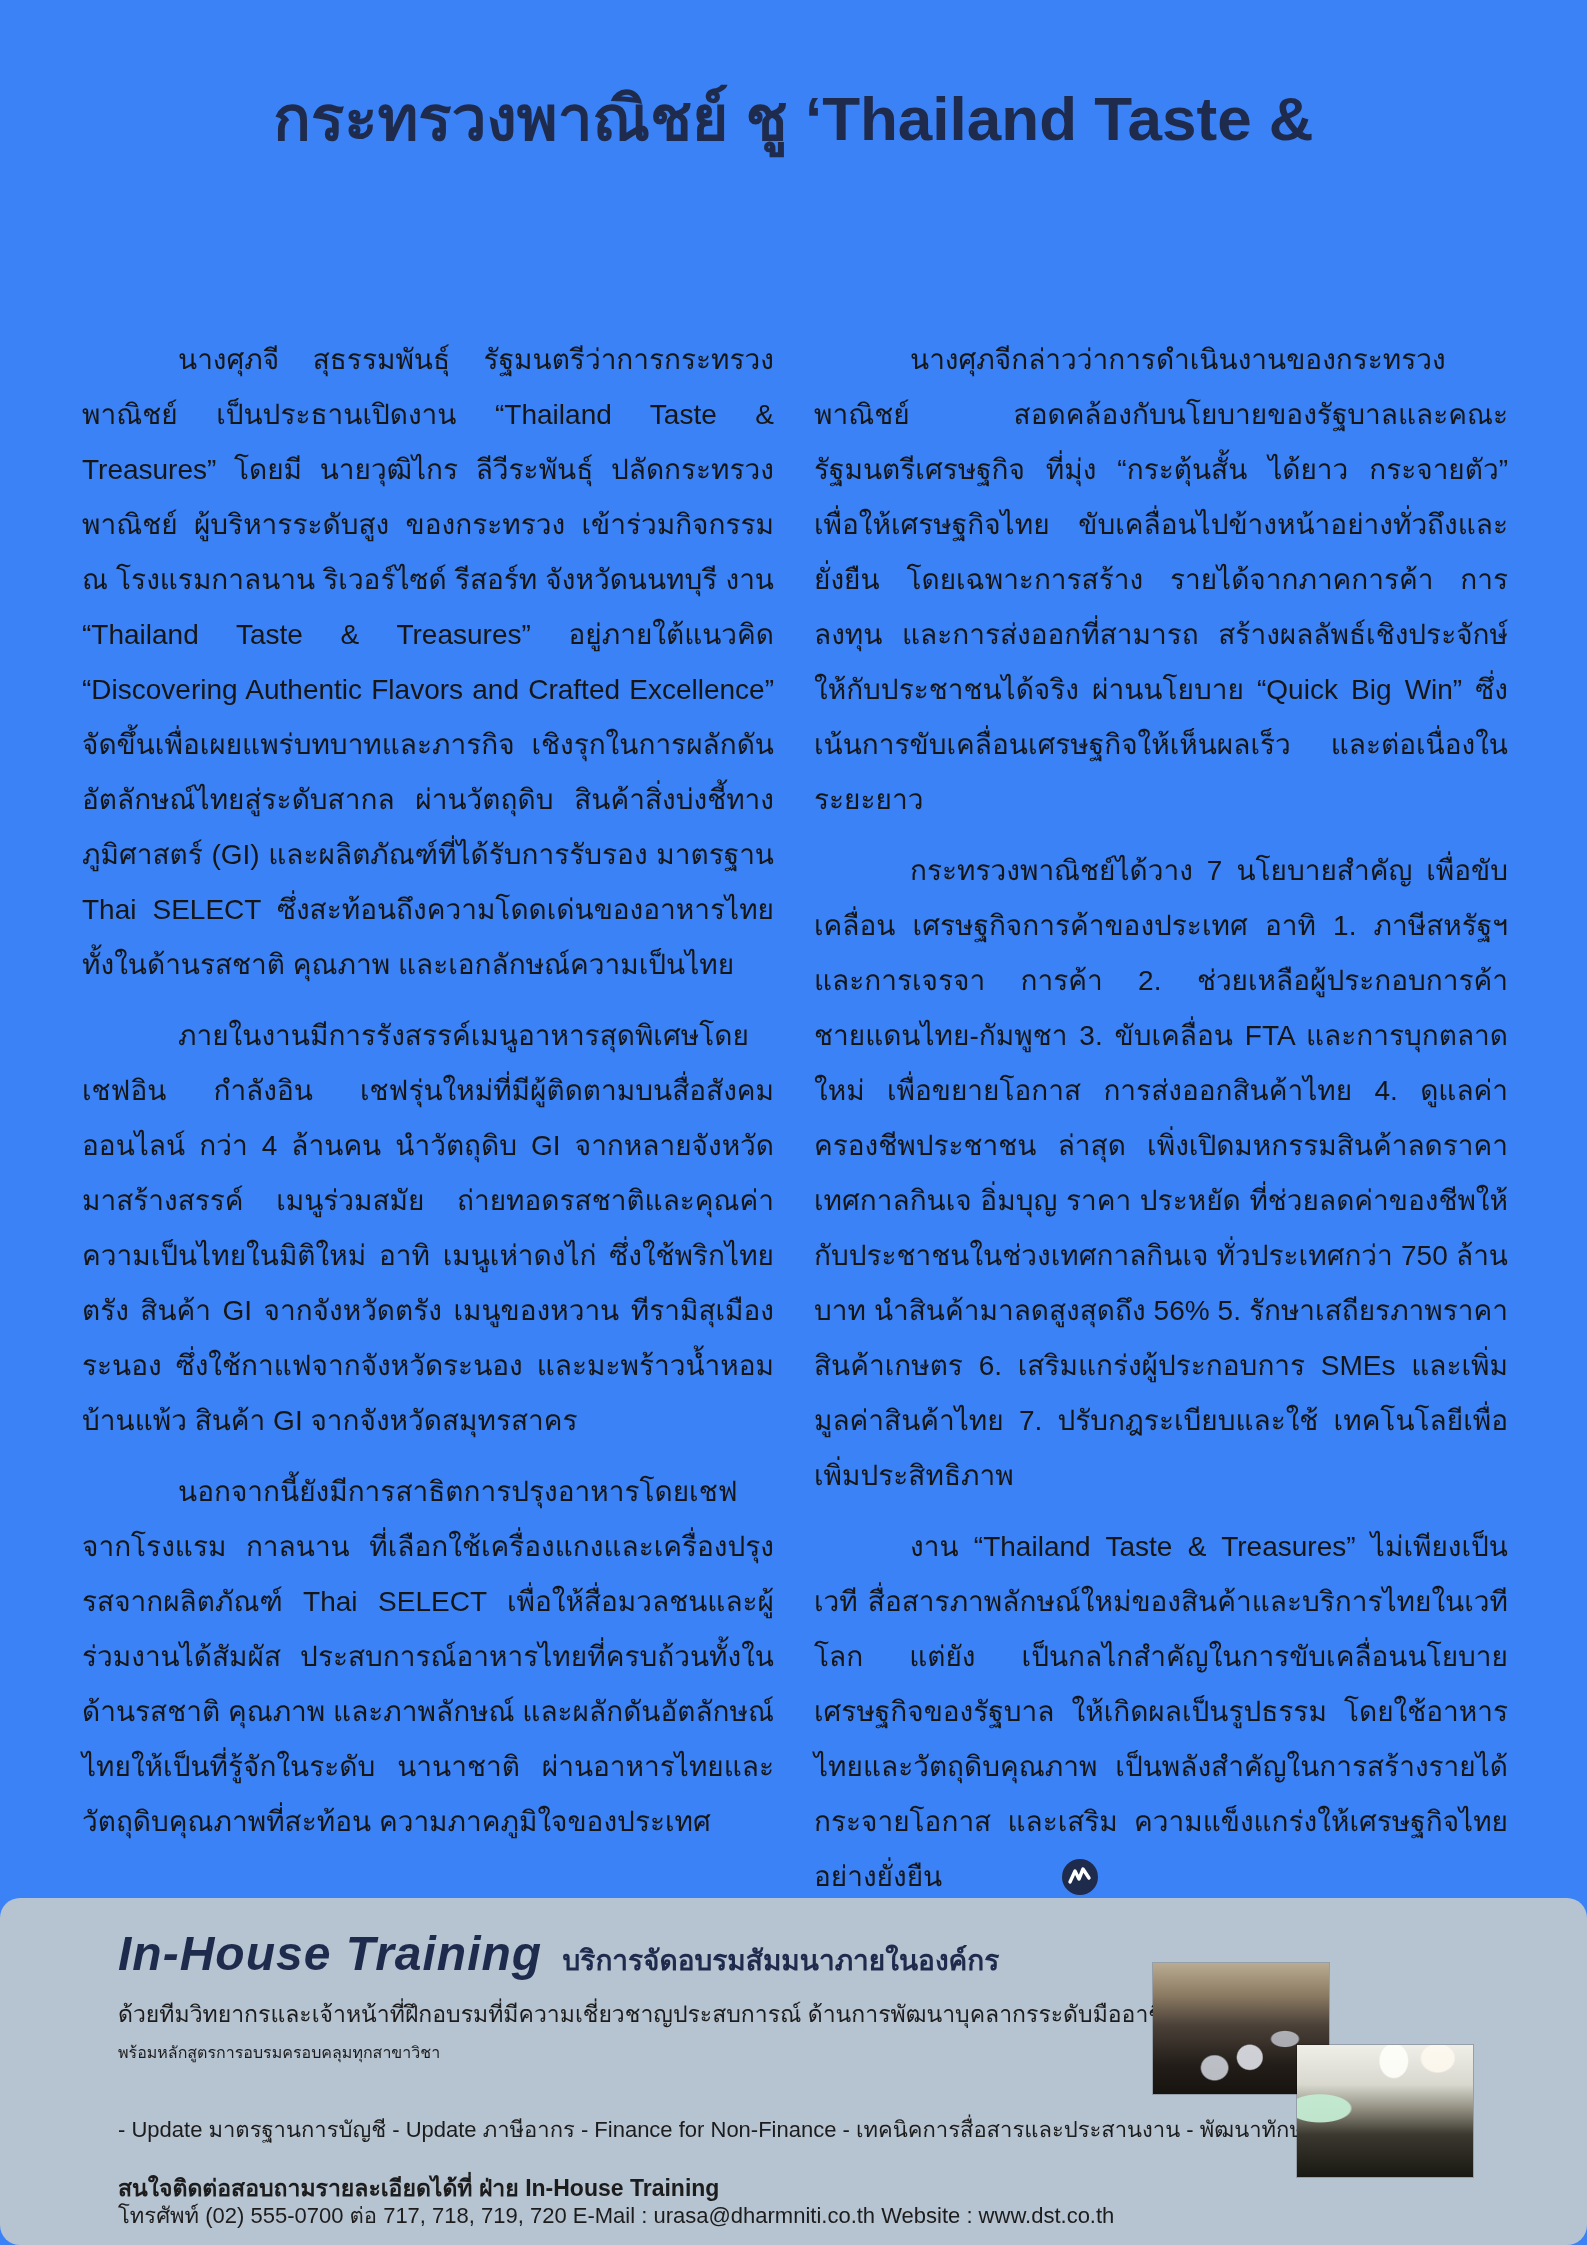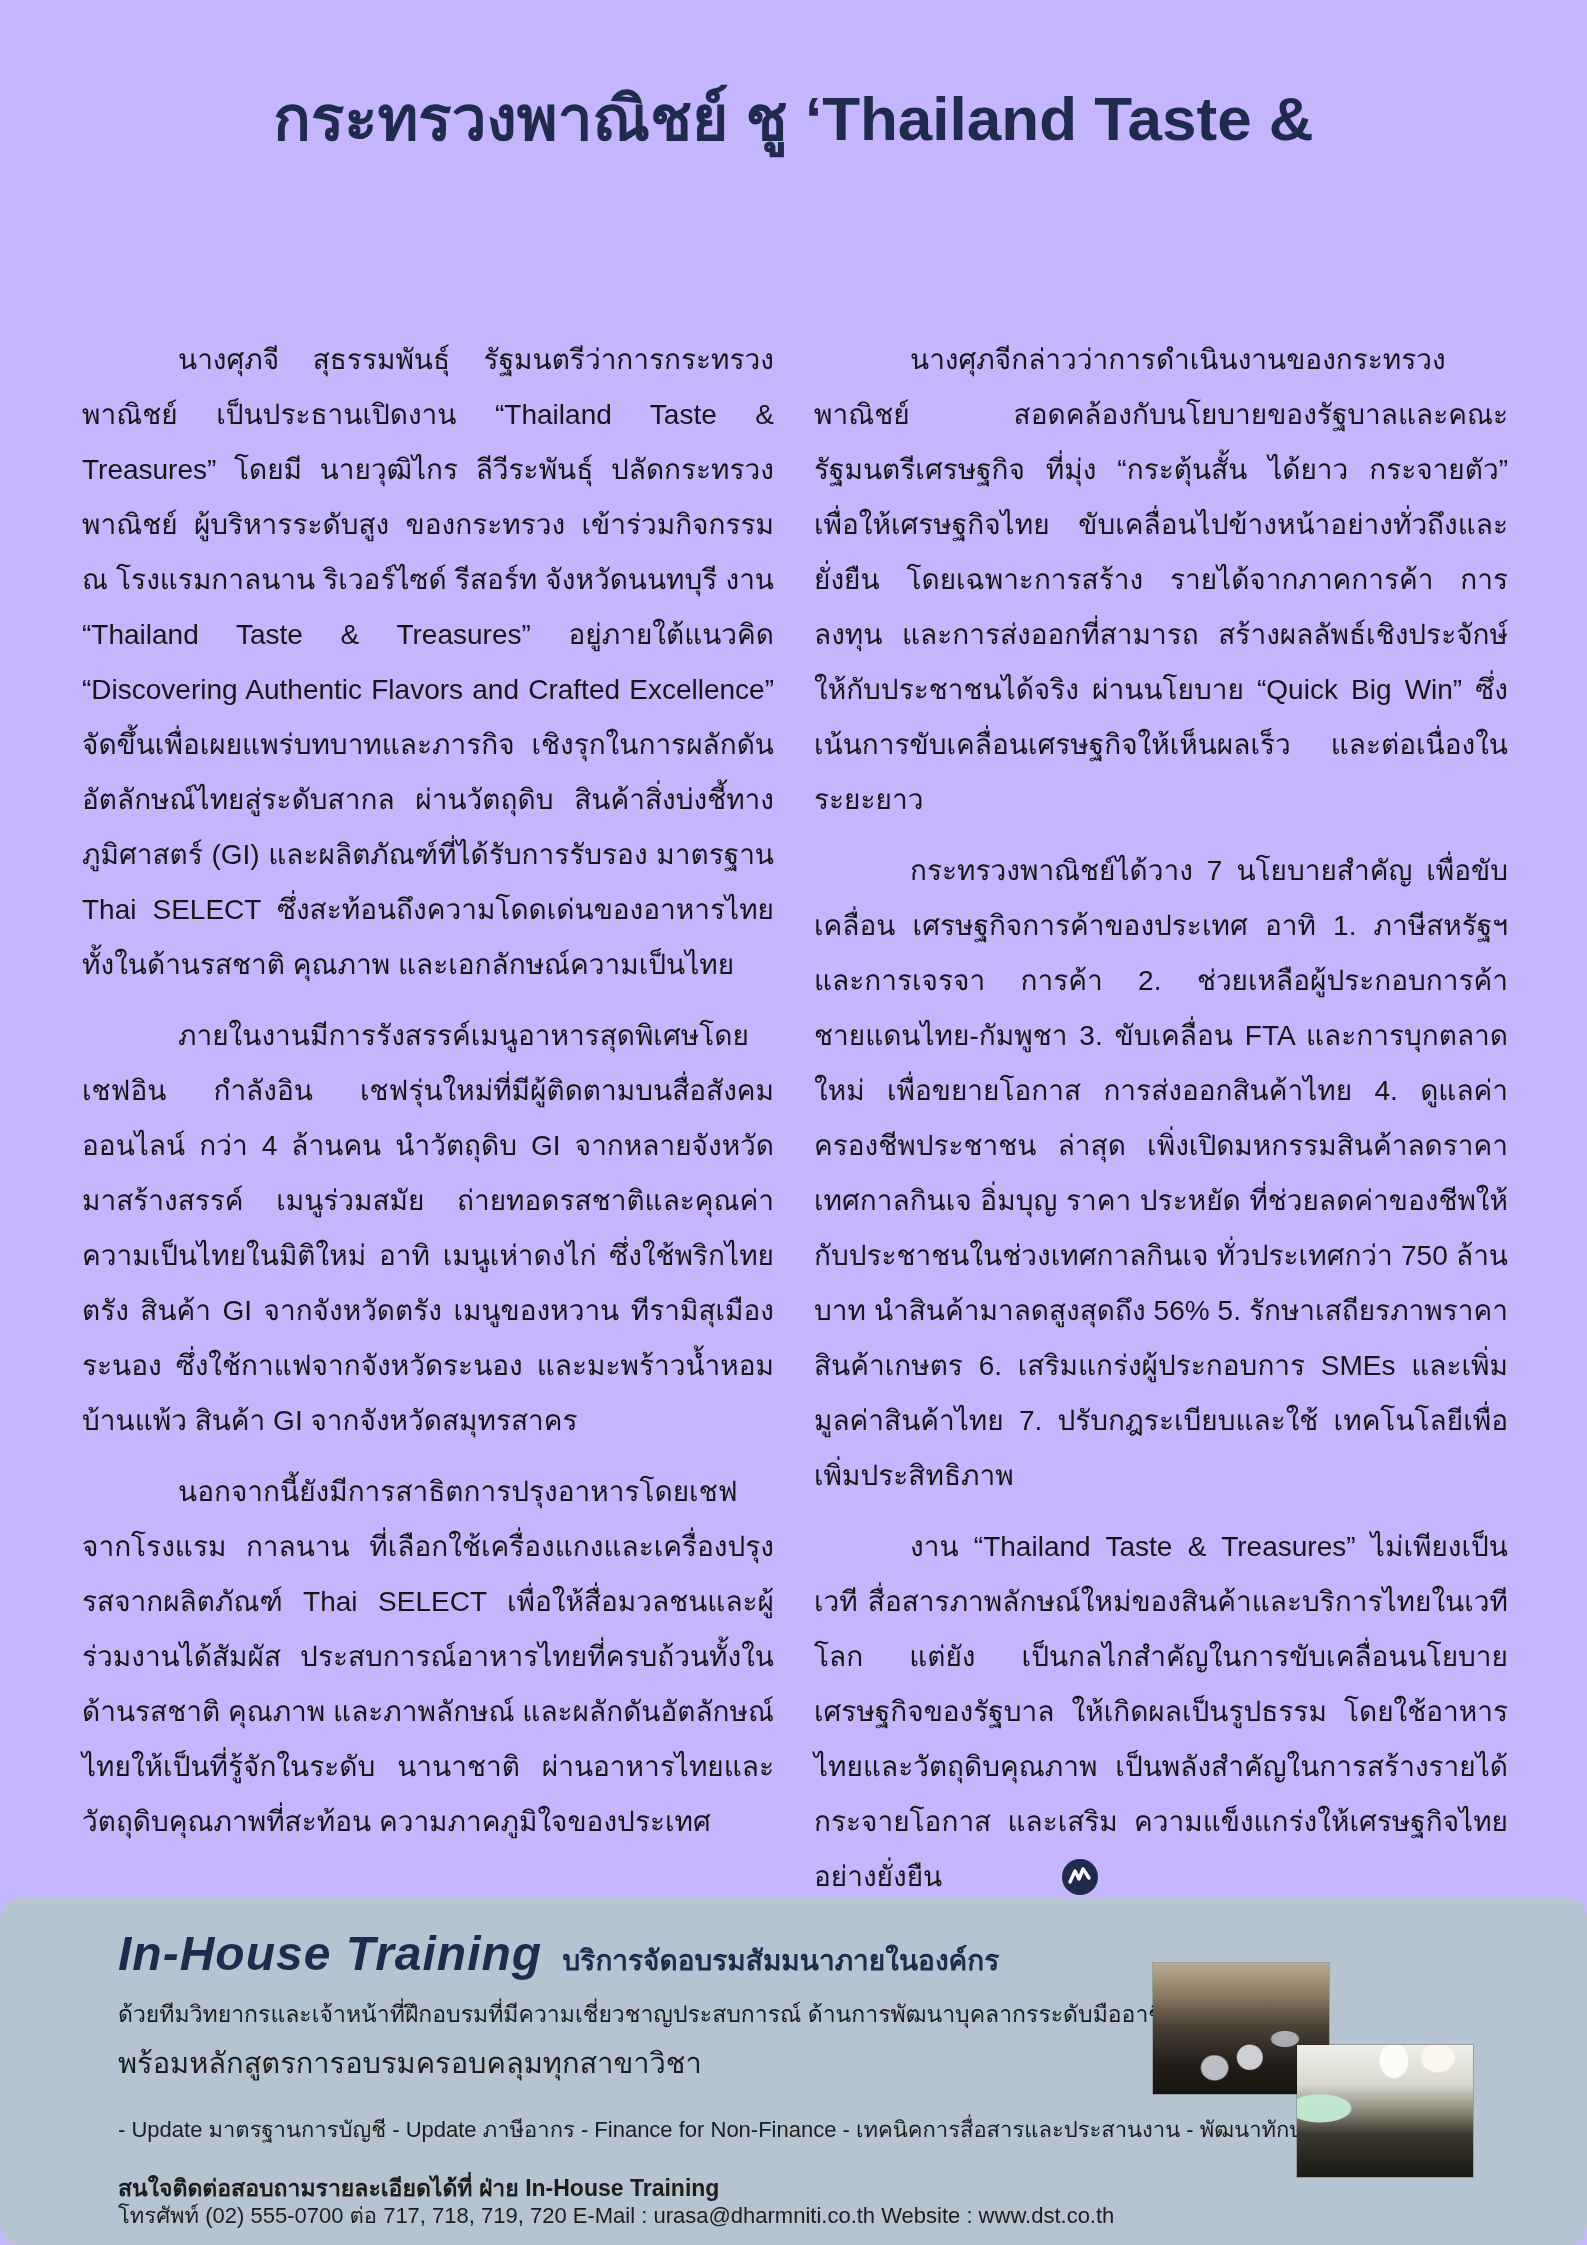--- a/index.html
+++ b/index.html
@@ -1,19 +1,19 @@
 <!DOCTYPE html>
 <html><head>
 <meta charset="utf-8">
 <style>
   html,body { margin:0; padding:0; background:#e8e8e8; }
   .page {
     position:relative;
     width:1587px; height:2245px;
-    background:#c4b5fd;
+    background:#3b82f6;
     font-family:"Liberation Sans","DejaVu Sans",sans-serif;
     overflow:hidden;
     margin:0 auto;
   }
 
   
   .title {
     position:absolute; top:70px; left:60px; right:60px;
     margin:0; text-align:center;
     color:#1f2b4d; font-size:62px; font-weight:700; line-height:98px;
@@ -43,21 +43,21 @@
     border-radius:20px;
   }
   .f-item { position:absolute; left:118px; color:#1c1c1c; white-space:nowrap; }
   .f-head { top:28px; }
   .f-en {
     font-size:48px; font-weight:700; font-style:italic;
     color:#1f2b4d; letter-spacing:1px;
   }
   .f-th { font-size:28px; font-weight:700; color:#1f2b4d; margin-left:16px; }
   .f-l1  { top:98px;  font-size:23px; }
-  .f-l2  { top:142px; font-size:29px; }
+  .f-l2  { top:142px; font-size:16px; }
   .f-rec { top:182px; font-size:23px; font-weight:700; }
   .f-c1  { top:214px; font-size:22px; }
   .f-c2  { top:244px; font-size:22px; }
   .f-con { top:272px; font-size:23px; font-weight:700; }
   .f-tel { top:300px; font-size:22px; }
 
   
   .photo { position:absolute; box-shadow:0 0 0 1px rgba(0,0,0,.18); }
   .photo1 {
     left:1153px; top:65px; width:176px; height:131px; z-index:1;

